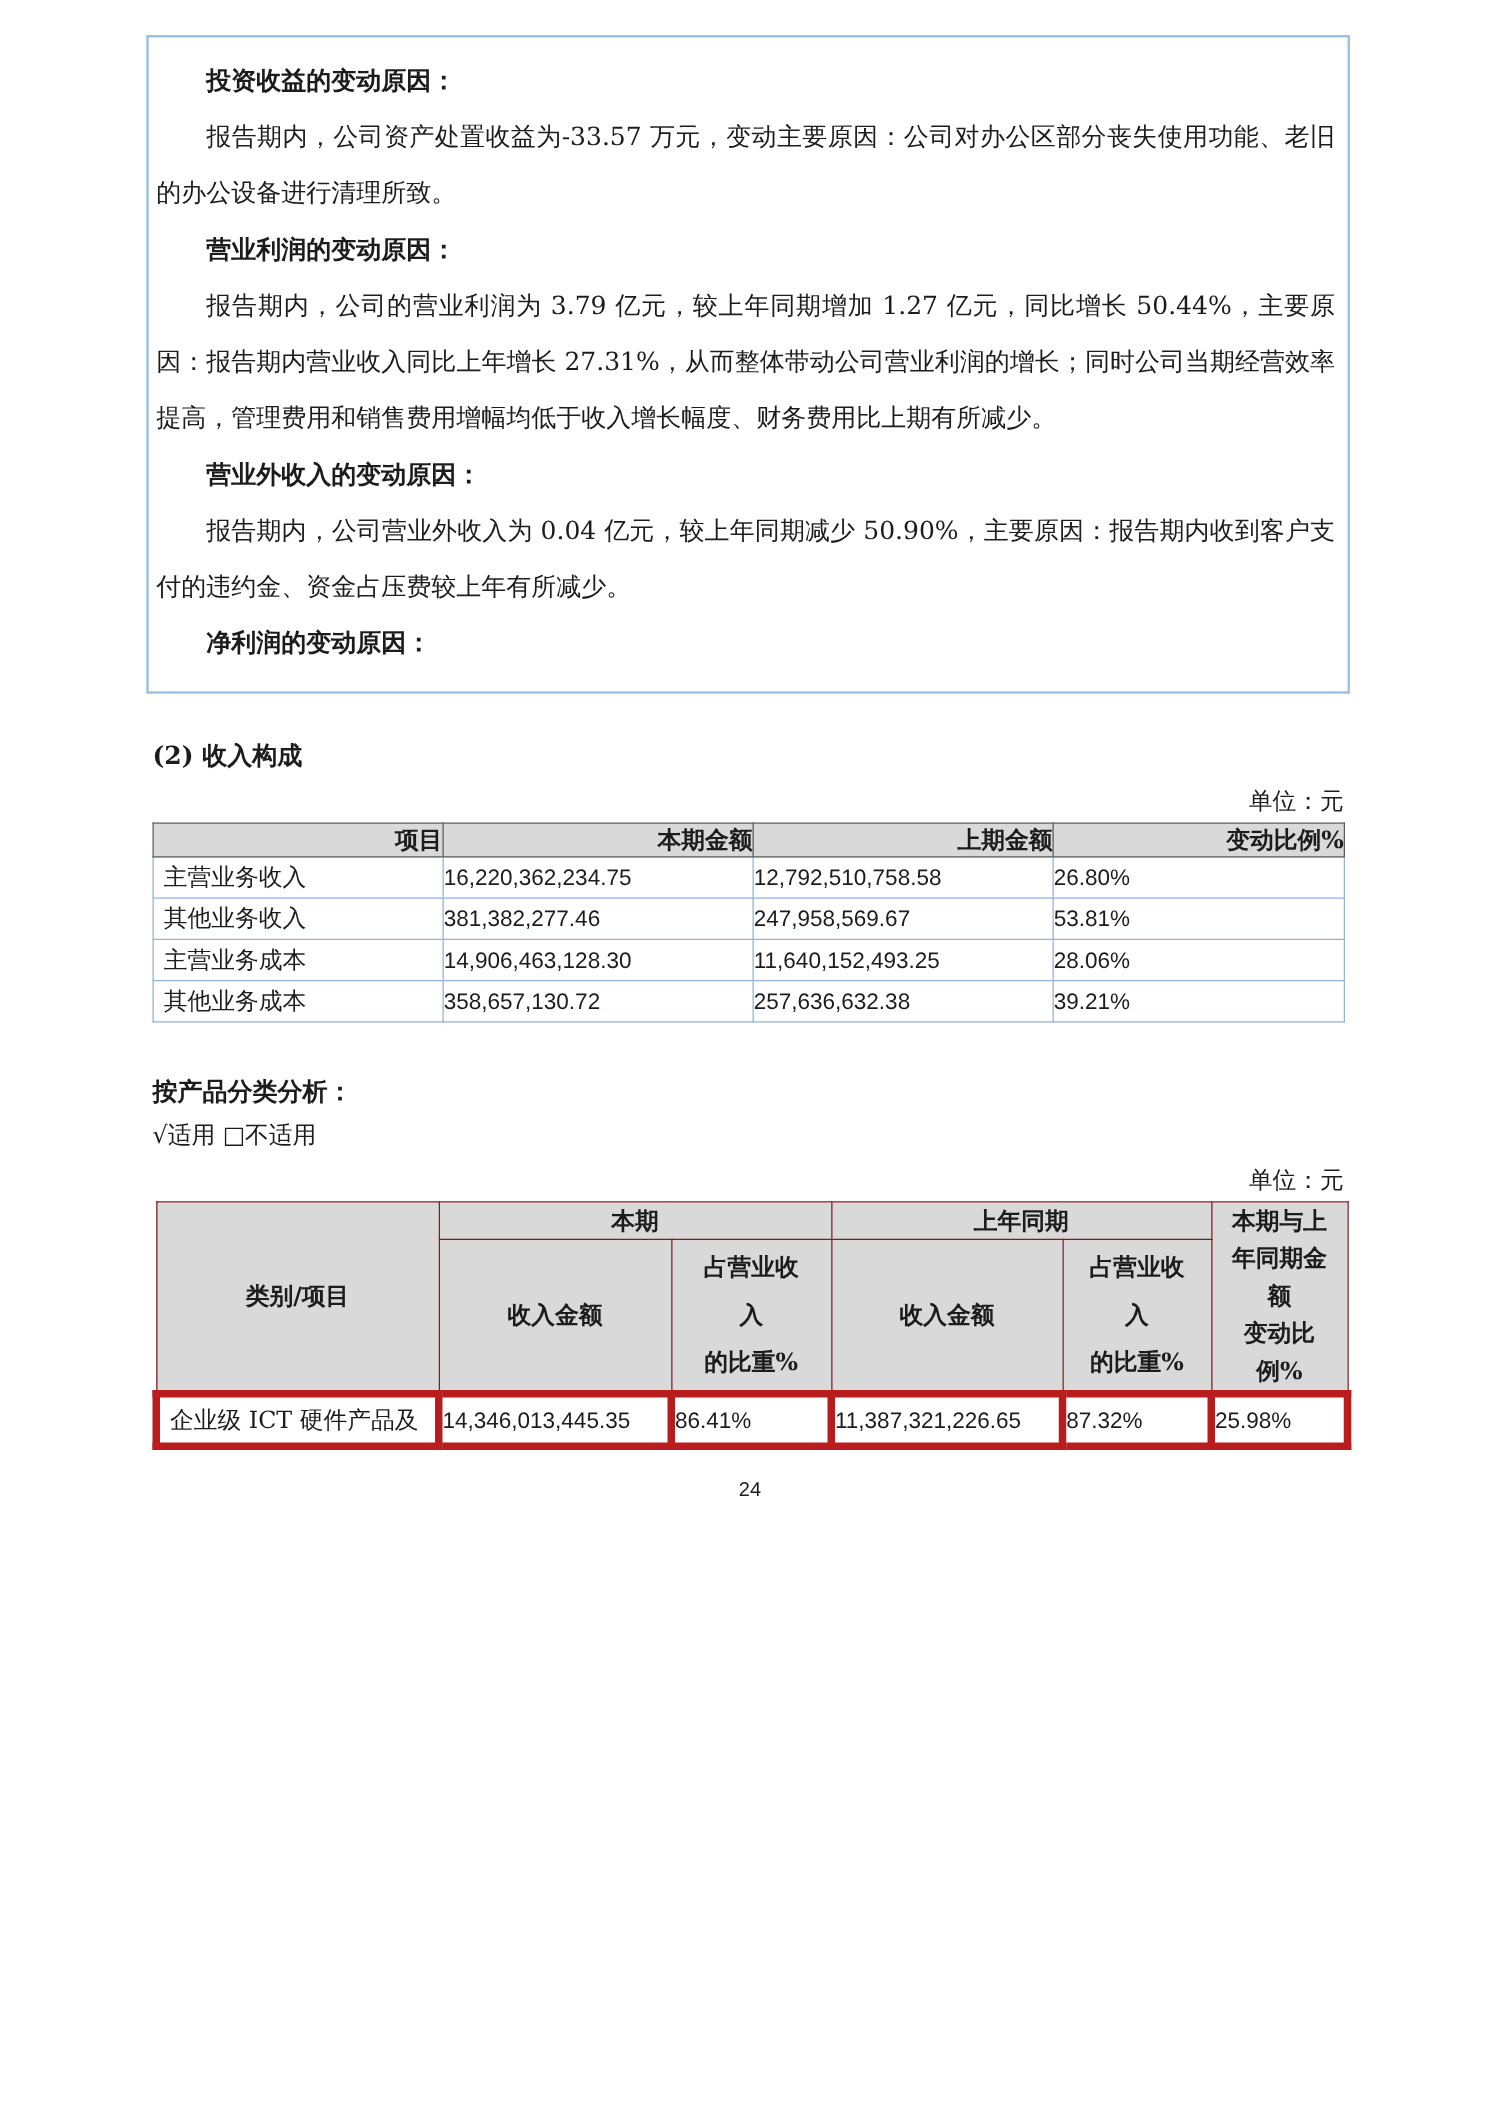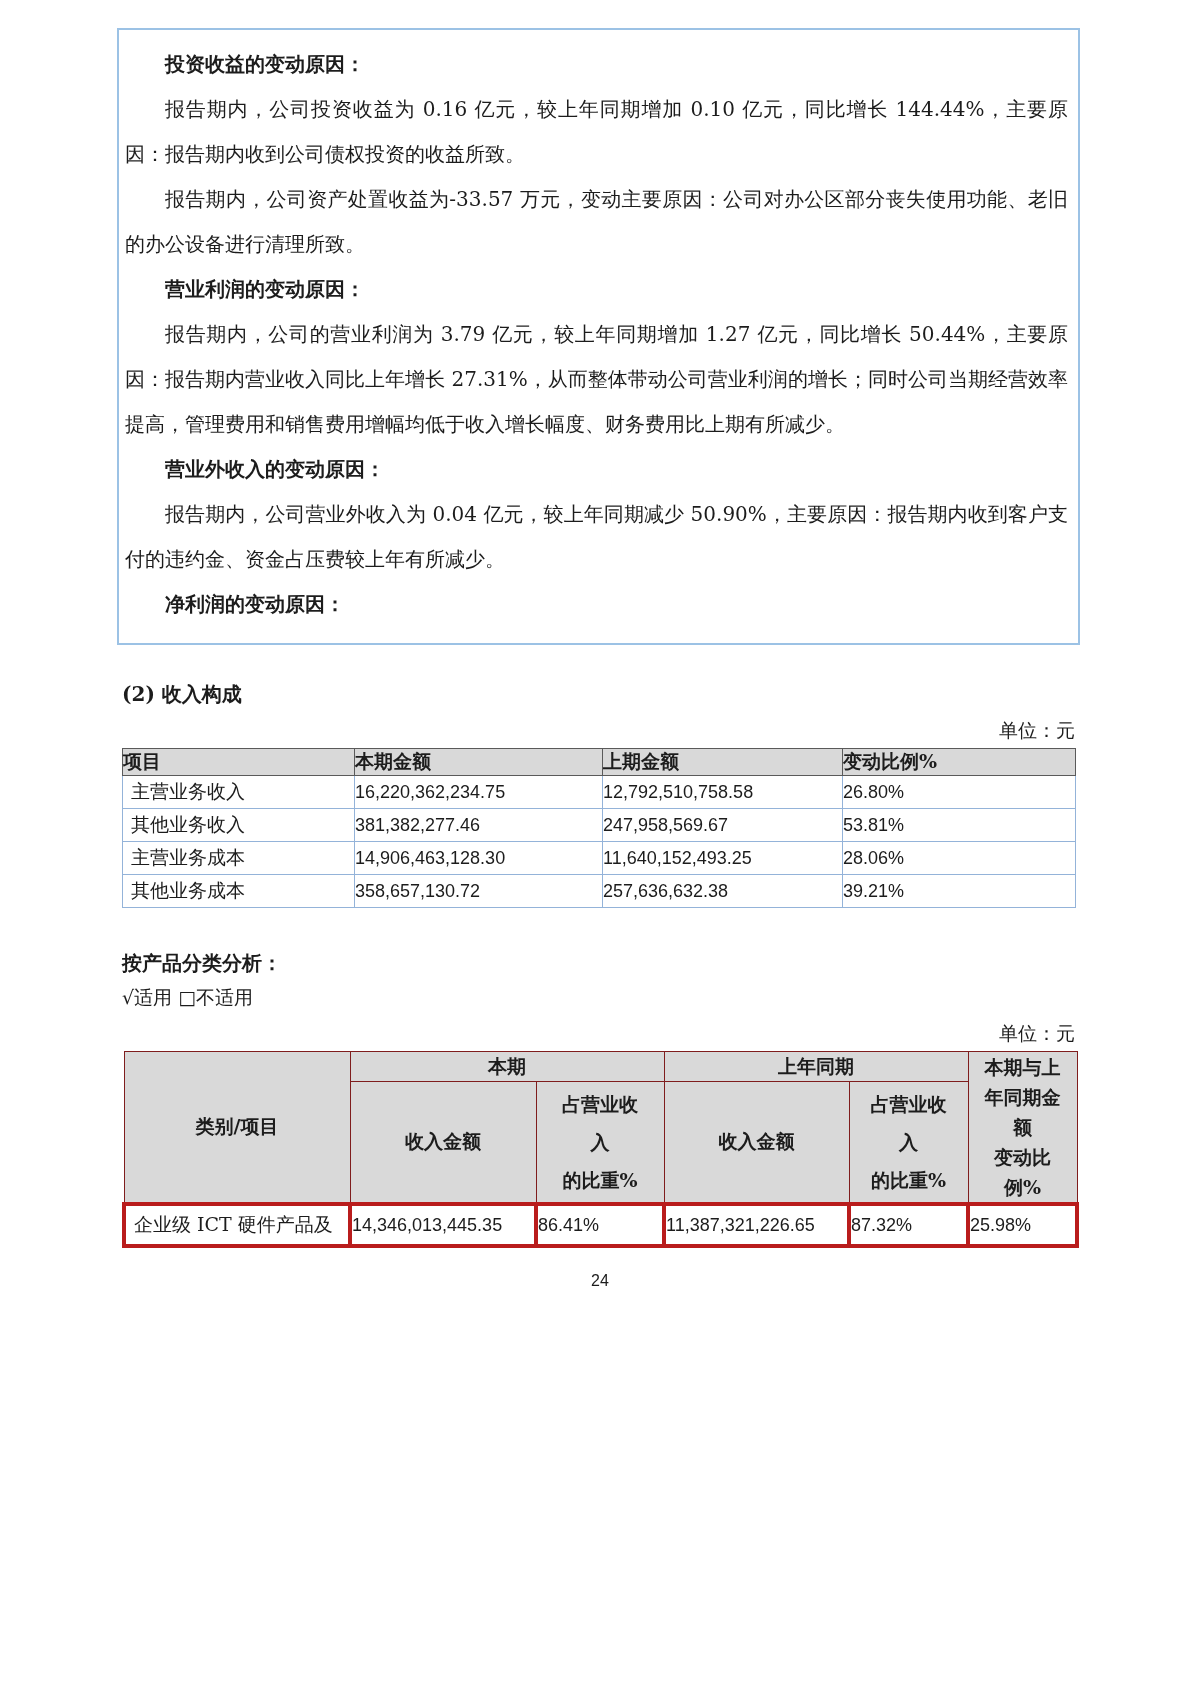--- a/index.html
+++ b/index.html
@@ -58,38 +58,38 @@
     font-size: 19px;
   }
   
   table { border-collapse: collapse; table-layout: fixed; margin-left: 122px; width: 953px; }
   .t1 th {
     background: #D9D9D9;
     border: 1px solid #5a5a5a;
     height: 20px;
     font-size: 19px;
     font-weight: bold;
-    text-align: left;
+    text-align: right;
     margin-top: 18px;
   }
   .t1 td {
     border: 1px solid #94B3D9;
     height: 33px;
     font-size: 19px;
   }
   .t2 th {
     background: #D9D9D9;
     border: 1px solid #7f1d1d;
     font-size: 19px;
     font-weight: bold;
     text-align: center;
     vertical-align: middle;
   }
   .t2 td {
-    border: 4px solid #b91c1c;
+    border: 6px solid #b91c1c;
     height: 42px;
     font-size: 19px;
     vertical-align: middle;
   }
   td.label { padding-left: 8px; text-align: left; }
   td.num {
     font-family: "Liberation Sans", "DejaVu Sans", sans-serif;
     font-size: 18px;
     text-align: left;
     padding-right: 10px;
@@ -108,21 +108,20 @@
 </style>
 </head>
 <body>
 
 <div class="page">
 
 
   <div class="analysis-box">
     <div>
       <div class="reason-heading">投资收益的变动原因：</div>
-      <p class="reason-paragraph">报告期内，公司投资收益为 0.16 亿元，较上年同期增加 0.10 亿元，同比增长 144.44%，主要原因：报告期内收到公司债权投资的收益所致。</p>
     </div>
     <div>
       <p class="reason-paragraph">报告期内，公司资产处置收益为-33.57 万元，变动主要原因：公司对办公区部分丧失使用功能、老旧的办公设备进行清理所致。</p>
     </div>
     <div>
       <div class="reason-heading">营业利润的变动原因：</div>
       <p class="reason-paragraph">报告期内，公司的营业利润为 3.79 亿元，较上年同期增加 1.27 亿元，同比增长 50.44%，主要原因：报告期内营业收入同比上年增长 27.31%，从而整体带动公司营业利润的增长；同时公司当期经营效率提高，管理费用和销售费用增幅均低于收入增长幅度、财务费用比上期有所减少。</p>
     </div>
     <div>
       <div class="reason-heading">营业外收入的变动原因：</div>

